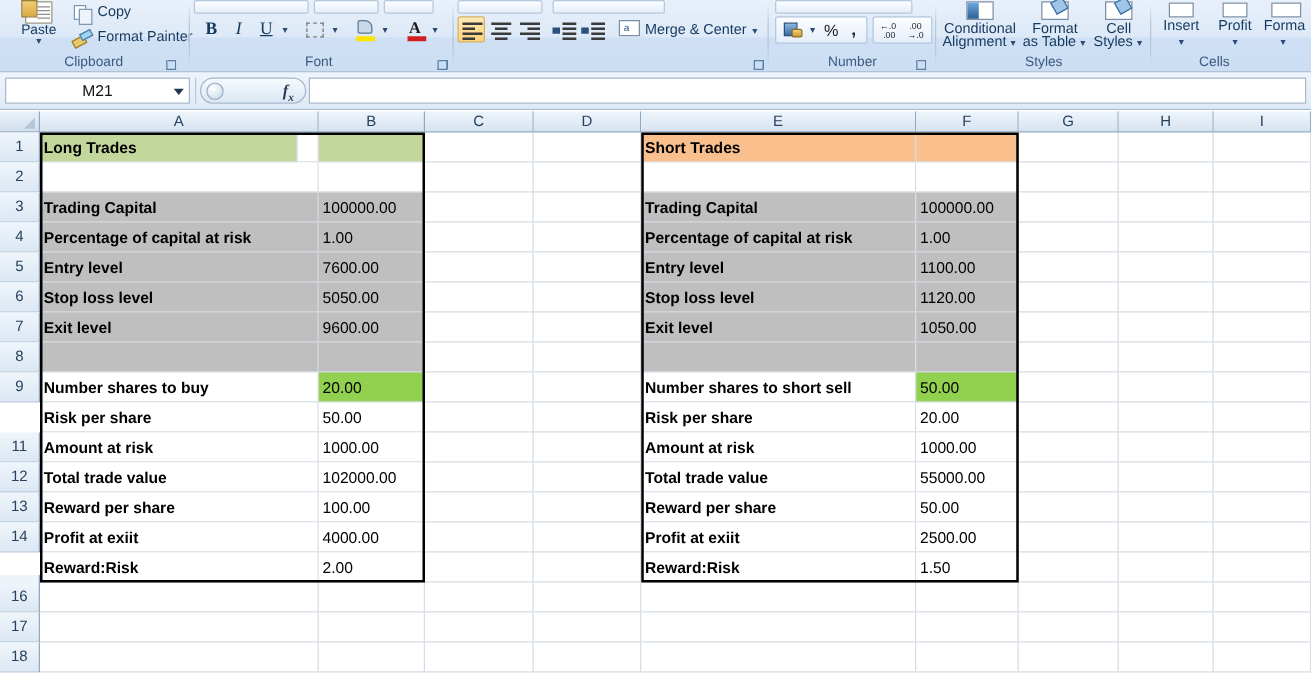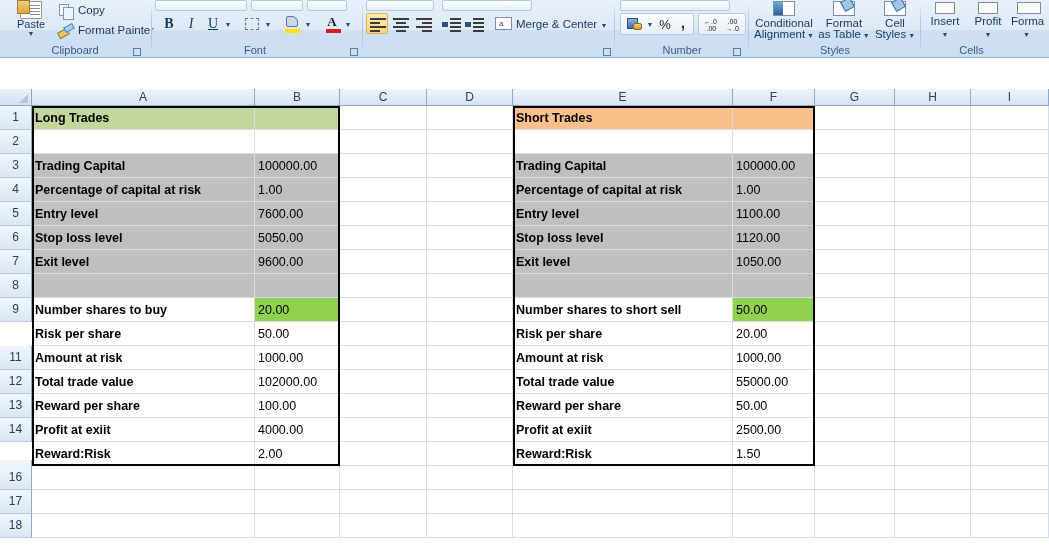--- a/index.html
+++ b/index.html
@@ -331,20 +331,32 @@
         <div class="btn" style="left:86px;top:0px;width:44px;height:43px;font-size:11.5px;line-height:12px;color:#15385e;text-align:left;">
           <span style="display:block;margin:1px 0 1px 6px;width:24px;height:12px;background:#fff;border:1px solid #7b8fa6;"></span>
           <span>Forma</span><br>
           <span class="carat" style="margin-left:12px;">▼</span>
         </div>
       </div>
       <div class="glabel" style="left:0;right:30px;">Cells</div>
     </div>
   </div>
 
+  <div class="fbar">
+    <div class="namebox">
+      <span>M21</span>
+      <span class="nb-arrow"></span>
+    </div>
+    <div class="nb-sep"></div>
+    <div class="fx-btns">
+      <span class="fx-circ"></span>
+      <span class="fx-lbl">f<sub>x</sub></span>
+    </div>
+    <div class="finput"></div>
+  </div>
 
   <div class="grid">
     <div class="corner"></div>
     <div id="colheads">
         <div class="colhead" style="left: 32px; width: 223px;">A</div>
         <div class="colhead" style="left: 255px; width: 85px;">B</div>
         <div class="colhead" style="left: 340px; width: 87px;">C</div>
         <div class="colhead" style="left: 427px; width: 86px;">D</div>
         <div class="colhead" style="left: 513px; width: 220px;">E</div>
         <div class="colhead" style="left: 733px; width: 82px;">F</div>
@@ -528,21 +540,21 @@
         <div class="cell" style="left: 971px; width: 78px; top: 401px;"></div>
         <div class="cell" style="left: 32px; width: 223px; top: 425px;"></div>
         <div class="cell" style="left: 255px; width: 85px; top: 425px;"></div>
         <div class="cell" style="left: 340px; width: 87px; top: 425px;"></div>
         <div class="cell" style="left: 427px; width: 86px; top: 425px;"></div>
         <div class="cell" style="left: 513px; width: 220px; top: 425px;"></div>
         <div class="cell" style="left: 733px; width: 82px; top: 425px;"></div>
         <div class="cell" style="left: 815px; width: 80px; top: 425px;"></div>
         <div class="cell" style="left: 895px; width: 76px; top: 425px;"></div>
         <div class="cell" style="left: 971px; width: 78px; top: 425px;"></div>
-        <div class="cell b" style="left: 32px; width: 223px; top: 17px; background: rgb(195, 214, 155);">Long Trades</div>
+        <div class="cell b" style="left: 32px; width: 206px; top: 17px; background: rgb(195, 214, 155);">Long Trades</div>
         <div class="cell" style="left: 255px; width: 85px; top: 17px; background: rgb(195, 214, 155);"></div>
         <div class="cell" style="left: 32px; width: 223px; top: 41px; background: rgb(255, 255, 255);"></div>
         <div class="cell" style="left: 255px; width: 85px; top: 41px; background: rgb(255, 255, 255);"></div>
         <div class="cell b" style="left: 32px; width: 223px; top: 65px; background: rgb(191, 191, 191);">Trading Capital</div>
         <div class="cell" style="left: 255px; width: 85px; top: 65px; background: rgb(191, 191, 191);">100000.00</div>
         <div class="cell b" style="left: 32px; width: 223px; top: 89px; background: rgb(191, 191, 191);">Percentage of capital at risk</div>
         <div class="cell" style="left: 255px; width: 85px; top: 89px; background: rgb(191, 191, 191);">1.00</div>
         <div class="cell b" style="left: 32px; width: 223px; top: 113px; background: rgb(191, 191, 191);">Entry level</div>
         <div class="cell" style="left: 255px; width: 85px; top: 113px; background: rgb(191, 191, 191);">7600.00</div>
         <div class="cell b" style="left: 32px; width: 223px; top: 137px; background: rgb(191, 191, 191);">Stop loss level</div>

